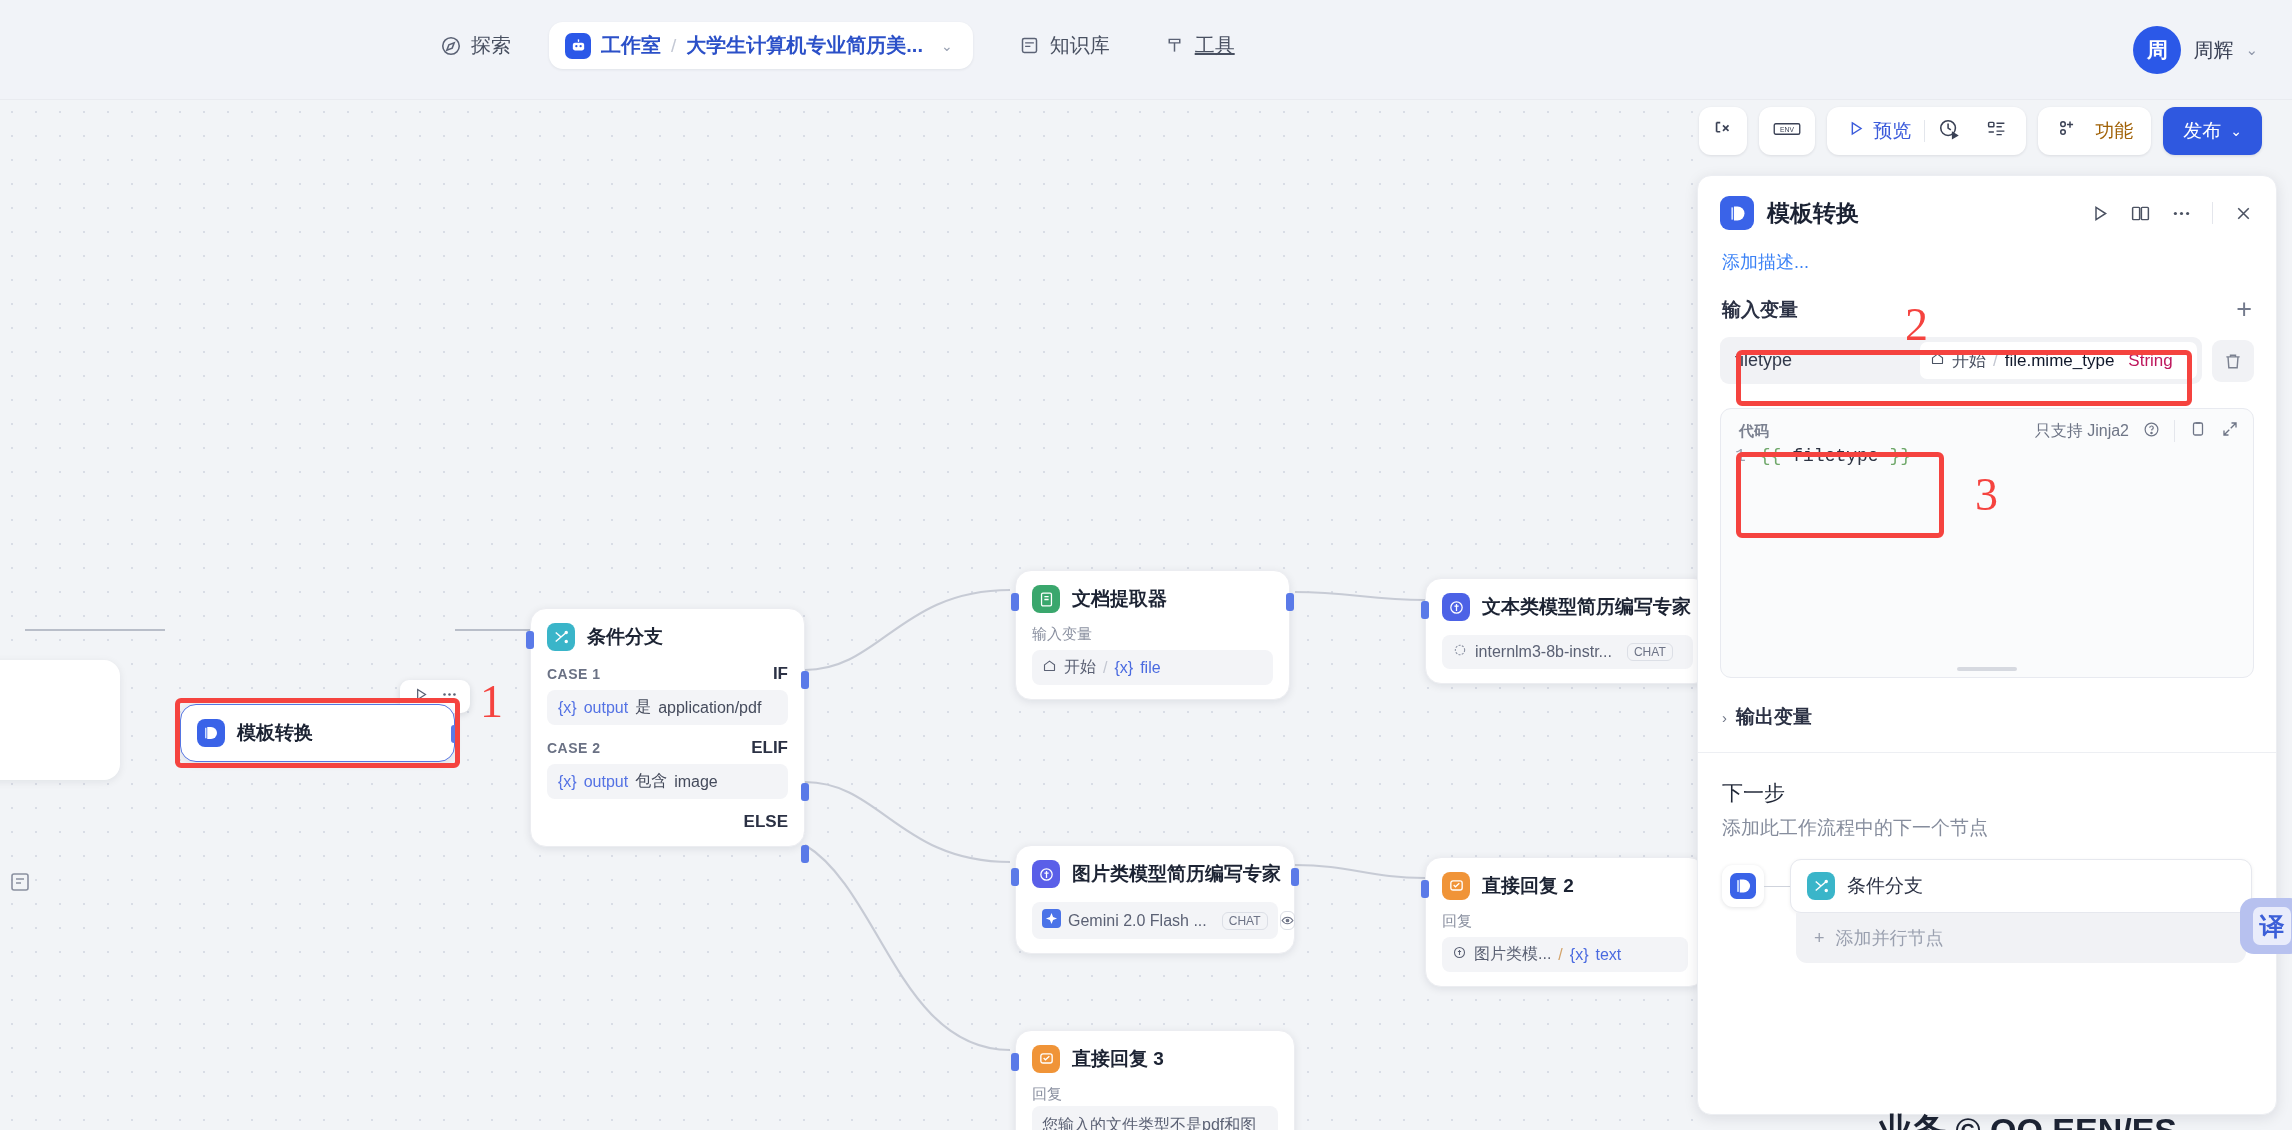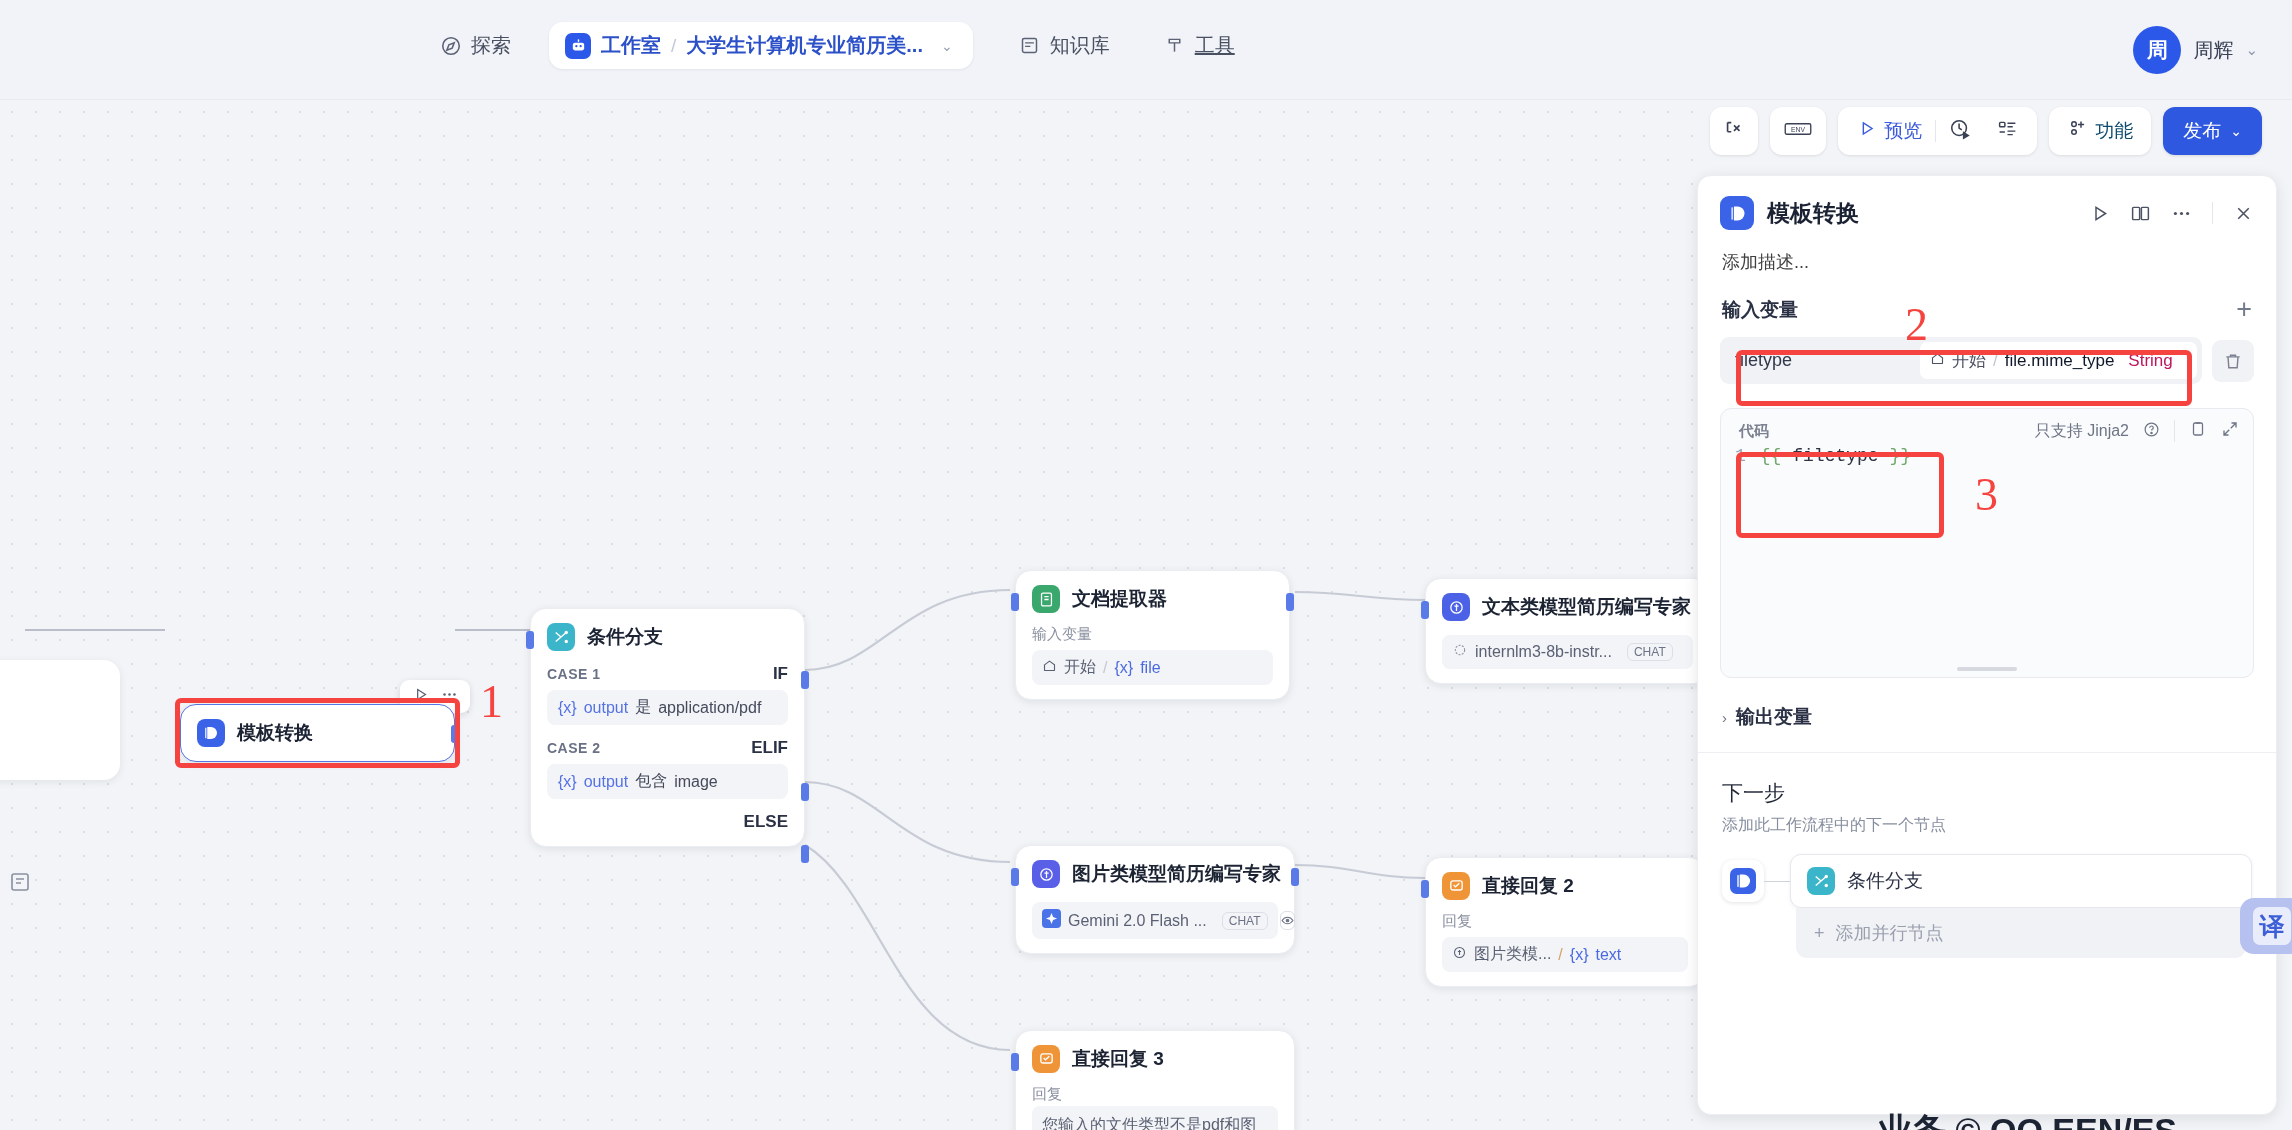--- a/index.html
+++ b/index.html
@@ -176,21 +176,21 @@
   }
   .panel-head { display: flex; align-items: center; padding: 20px 22px 4px 22px; }
   .panel-ico {
     width: 34px; height: 34px; border-radius: 9px; background: #3a63e8;
     display: flex; align-items: center; justify-content: center; margin-right: 13px;
   }
   .panel-title { font-size: 23px; font-weight: bold; color: #1b2233; flex: 1; }
   .panel-acts { display: flex; align-items: center; gap: 20px; color: #4b5262; }
   .panel-act { cursor: pointer; display: flex; align-items: center; }
   .panel-sep { width: 1px; height: 22px; background: #e4e6ec; }
-  .panel-desc { padding: 16px 24px 0 24px; font-size: 18px; color: #404040; }
+  .panel-desc { padding: 16px 24px 0 24px; font-size: 18px; color: #3b82f6; }
 
   .sec-title-row {
     display: flex; align-items: center; justify-content: space-between;
     padding: 22px 24px 0 24px;
   }
   .sec-title { font-size: 19px; font-weight: bold; color: #2b3144; }
   .plus-btn { font-size: 27px; color: #737a8c; cursor: pointer; line-height: 1; }
 
   .var-row {
     margin: 14px 22px 0 22px; display: flex; align-items: center; gap: 10px;
@@ -241,21 +241,21 @@
   .out-sec {
     margin-top: 26px; padding: 0 24px 22px 24px;
     border-bottom: 1px solid #edeff3;
     display: flex; align-items: center; gap: 9px;
   }
   .chev { color: #6f7687; font-size: 15px; }
   .out-title { font-size: 19px; font-weight: bold; color: #2b3144; }
 
   .next-sec { padding: 26px 24px 0 24px; }
   .next-title { font-size: 21px; font-weight: normal; color: #1f2636; }
-  .next-sub { font-size: 16px; color: #868d9d; margin-top: 8px; }
+  .next-sub { font-size: 19px; color: #868d9d; margin-top: 8px; }
   .next-wrap { margin-top: 18px; display: flex; align-items: flex-start; }
   .next-srcico {
     width: 42px; height: 42px; border-radius: 11px; background: #fff;
     box-shadow: 0 1px 4px rgba(16,24,40,.12);
     display: flex; align-items: center; justify-content: center; flex: 0 0 auto;
     margin-top: 6px;
   }
   .next-connector { width: 26px; height: 1px; background: #cfd3dc; margin-top: 27px; }
   .next-col { flex: 1; }
   .next-card {
@@ -618,21 +618,21 @@
           <svg viewBox="0 0 24 24" width="21" height="21" fill="none" stroke="#3a4155" stroke-width="1.7">
             <rect x="3" y="5" width="6" height="5" rx="1"></rect>
               <path d="M12 6h9M12 10h6"></path>
               <path d="M3 16h6M12 15h9M12 19h6"></path>
           </svg>
         </span>
       </div>
     </div>
 
     <div class="tb-btn" style="padding:0 18px;">
-      <span style="display:flex;align-items:center;gap:7px;font-size:19px;color:#0c4a6e;">
+      <span style="display:flex;align-items:center;gap:18px;font-size:19px;color:#a16207;">
         <span>
           <svg viewBox="0 0 24 24" width="21" height="21" fill="none" stroke="#3a4155" stroke-width="1.7">
             <circle cx="8" cy="7" r="2.6"></circle>
               <circle cx="8" cy="16" r="2.6"></circle>
               <path d="M16 4v7M12.5 7.5h7"></path>
           </svg>
         </span>
         <span>功能</span>
       </span>
     </div>

